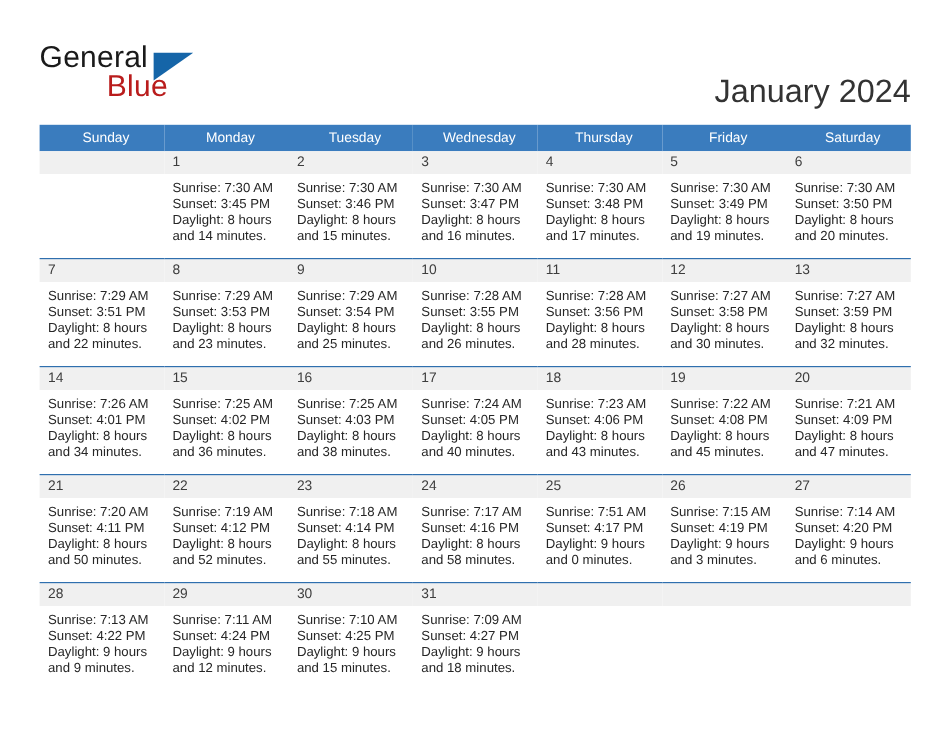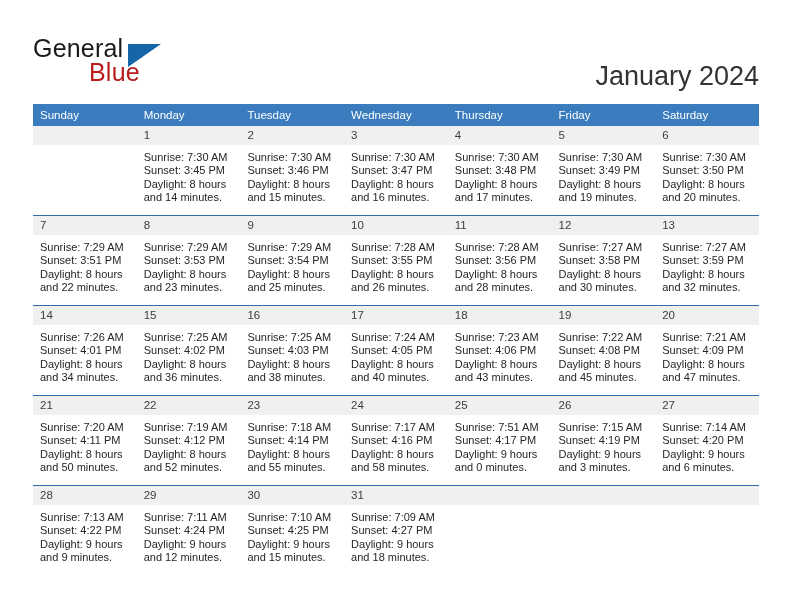--- a/index.html
+++ b/index.html
@@ -87,21 +87,21 @@
     top: 104px;
     width: 726px;
     border-collapse: collapse;
     table-layout: fixed;
   }
   .calendar th {
     background: #3a7cbe;
     color: #ffffff;
     font-size: 11.5px;
     font-weight: normal;
-    text-align: left;
+    text-align: center;
     padding: 4px 0 5px 7px;
     height: 13px;
     border: none;
   }
   .calendar td {
     vertical-align: top;
     padding: 0;
     border: none;
     border-top: 1px solid #2f6fae;
     height: 89px;

